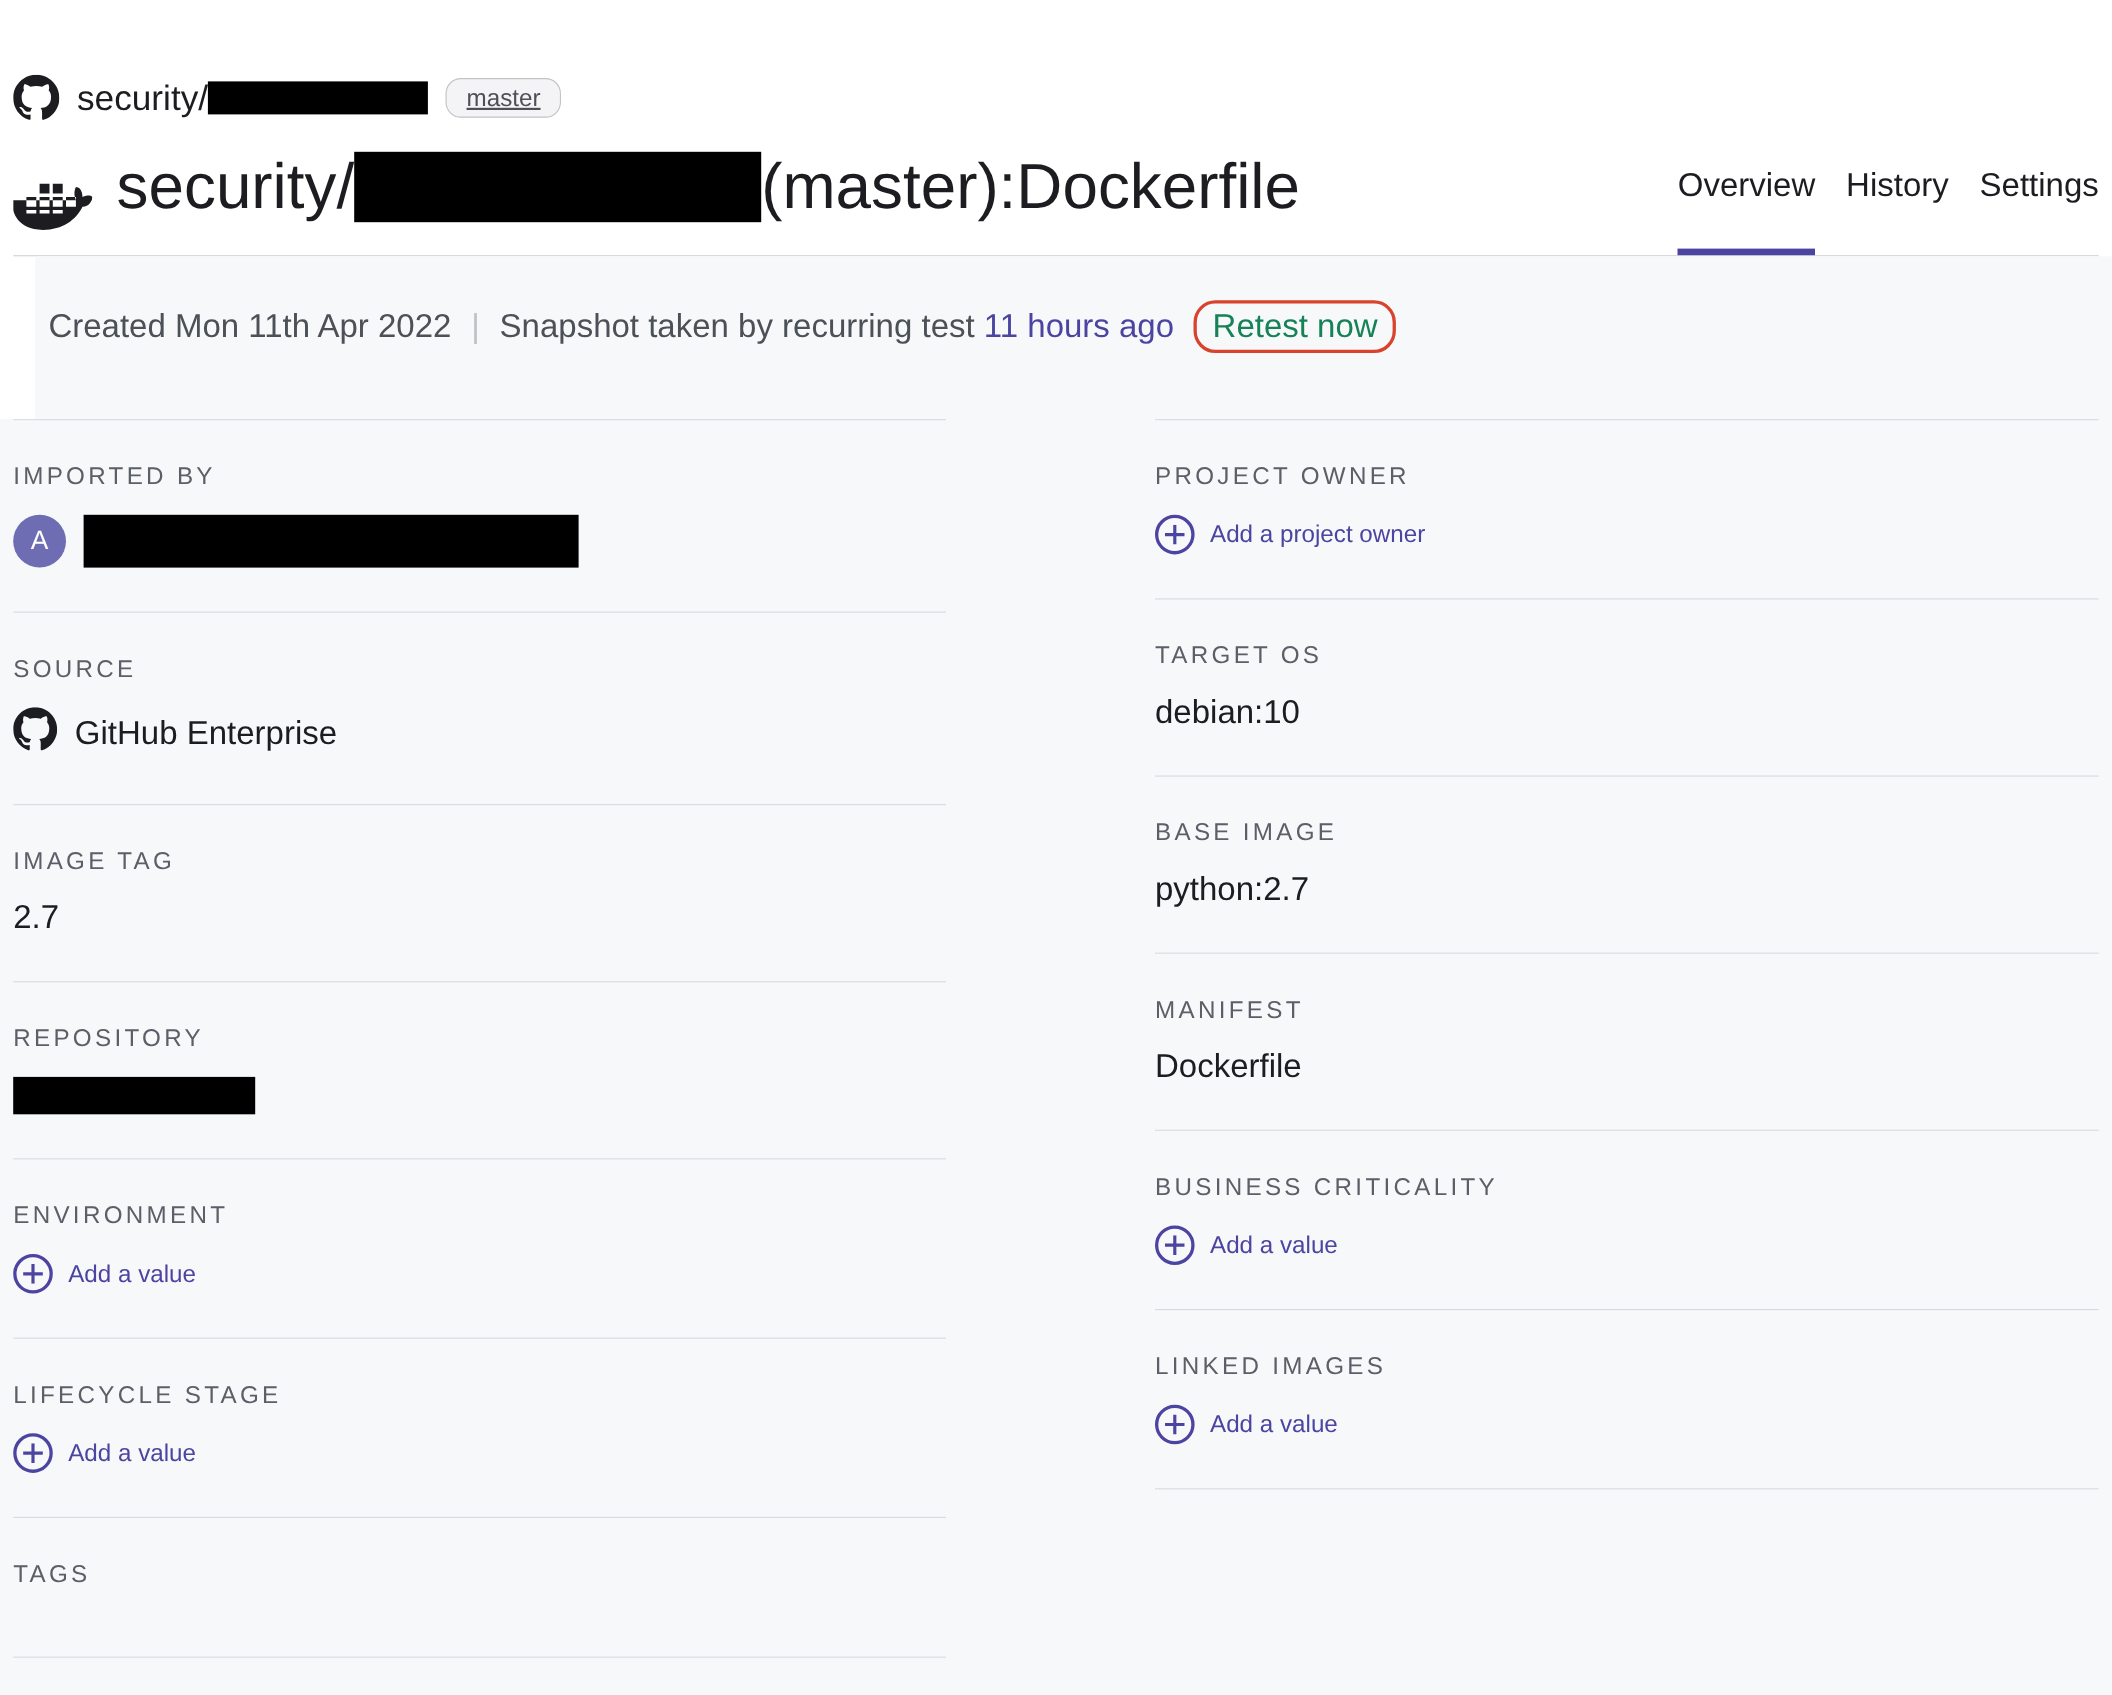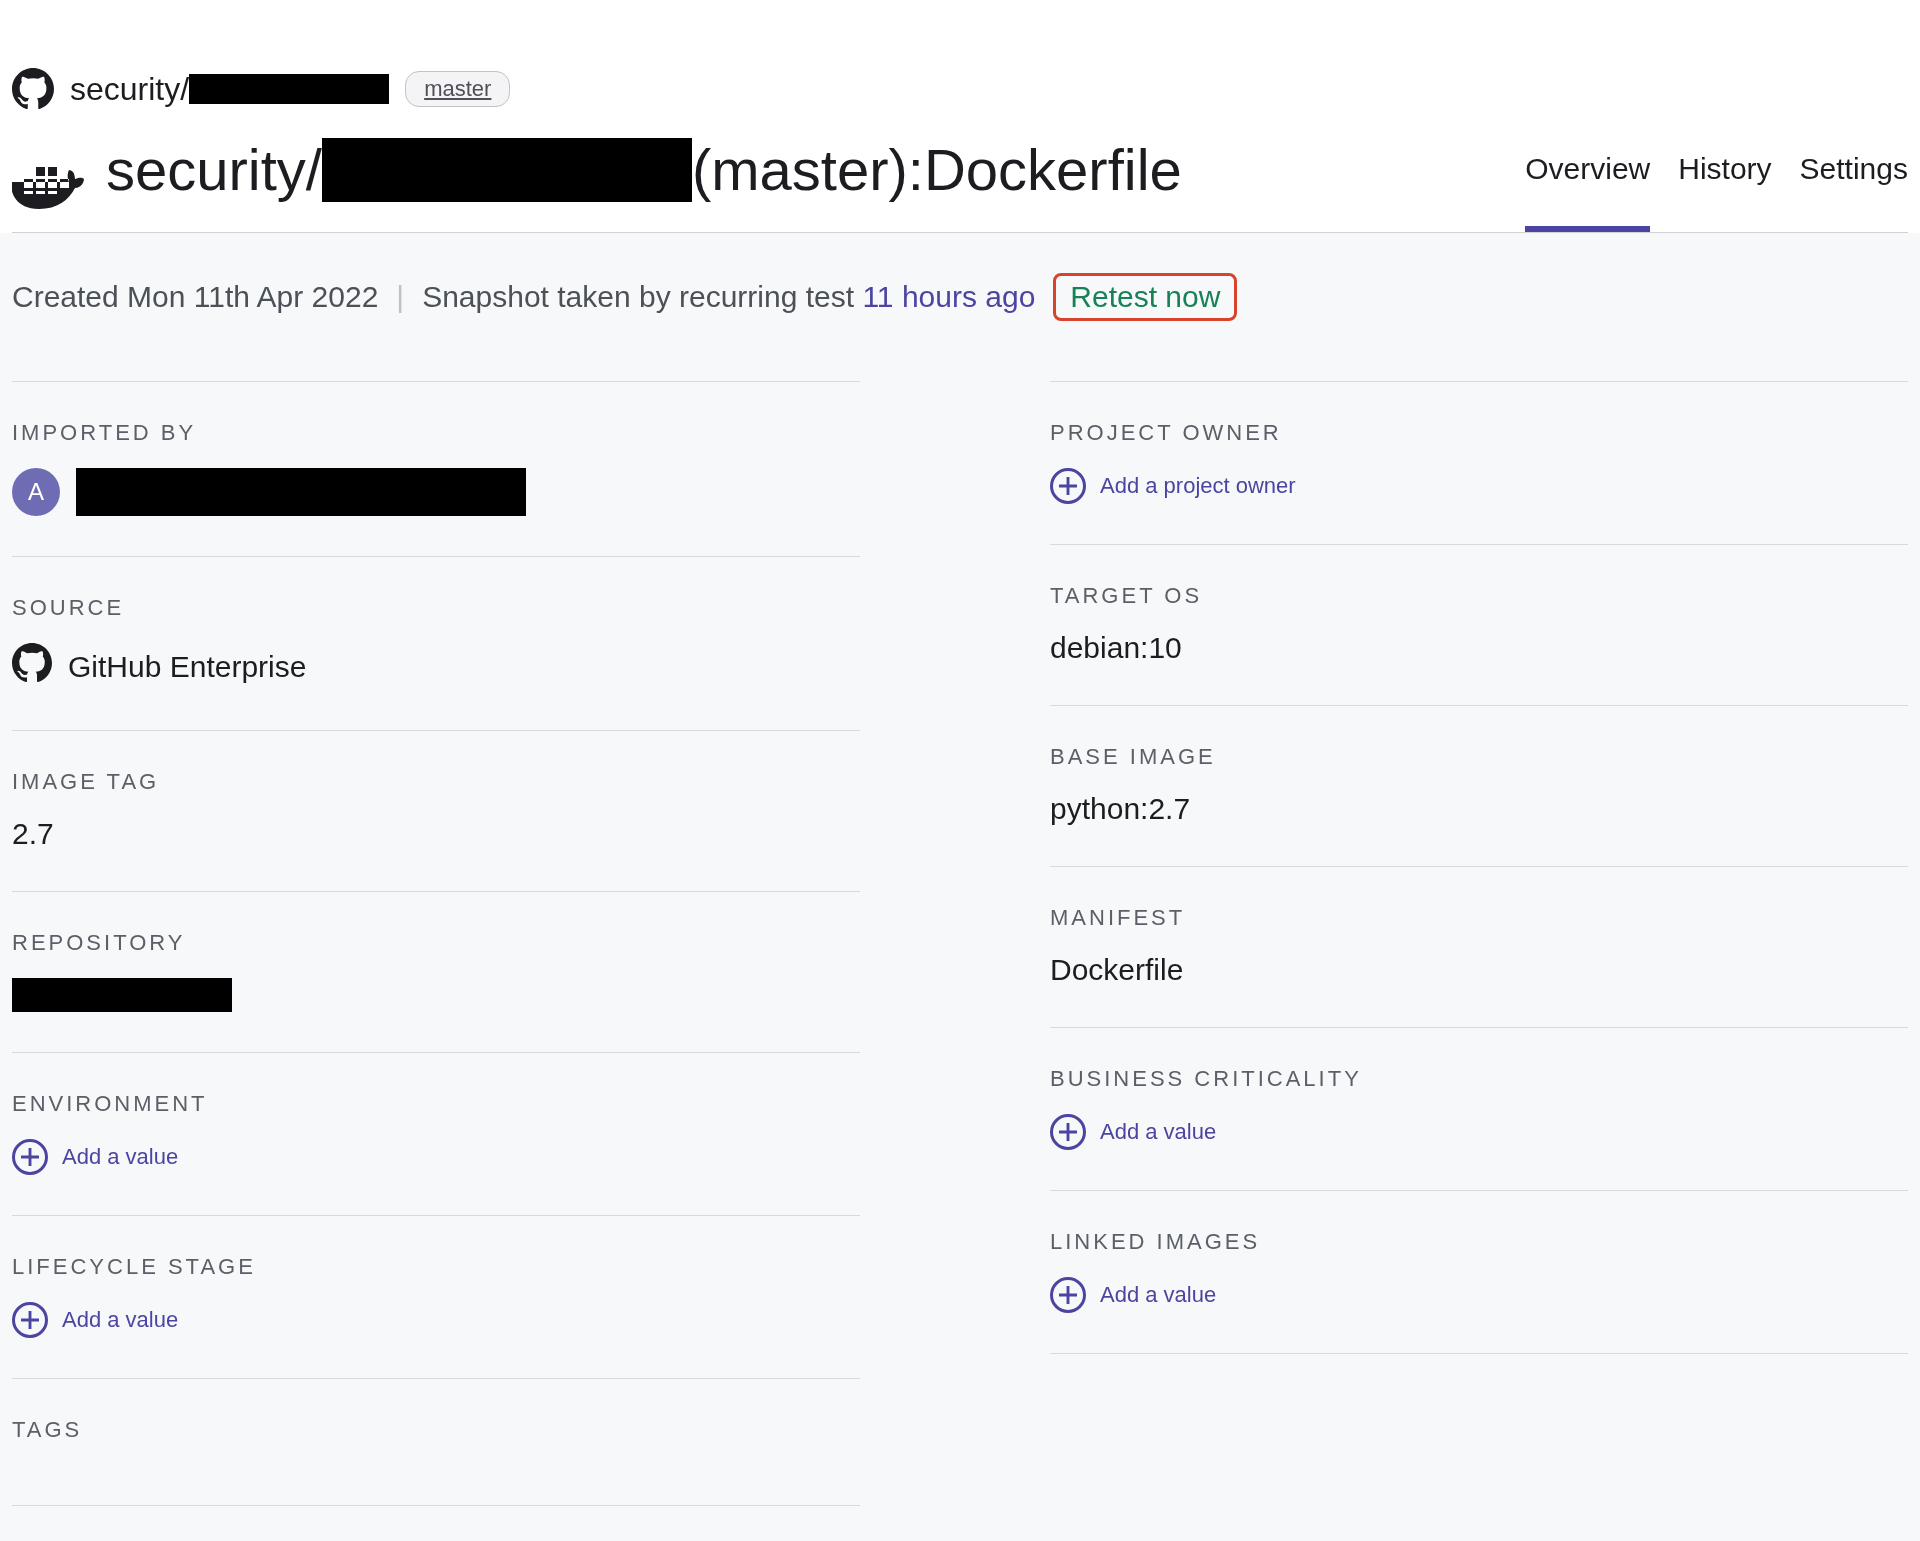--- a/index.html
+++ b/index.html
@@ -74,33 +74,34 @@
   font-weight: 400;
   color: #1c1c21;
   padding: 0 0 40px 0;
   cursor: pointer;
   border-bottom: 6px solid transparent;
 }
 .tab.active { border-bottom-color: #4b45a1; }
 .meta-bar {
   background: #f7f8fa;
   padding: 40px 12px 60px 12px;
+  margin-left: 32px;
 }
 .meta-row {
   display: flex;
   align-items: center;
   gap: 18px;
   font-size: 30px;
   color: #4b5157;
 }
 .sep { color: #c0c0c5; }
 .link-text { color: #4b45a1; }
 .retest-btn {
   border: 3px solid #d7432d;
-  border-radius: 8px;
+  border-radius: 20px;
   padding: 4px 14px;
   color: #168256;
   font-size: 30px;
   background: transparent;
   cursor: pointer;
 }
 .details {
   background: #f7f8fa;
   padding: 0 12px 80px 12px;
   display: grid;

